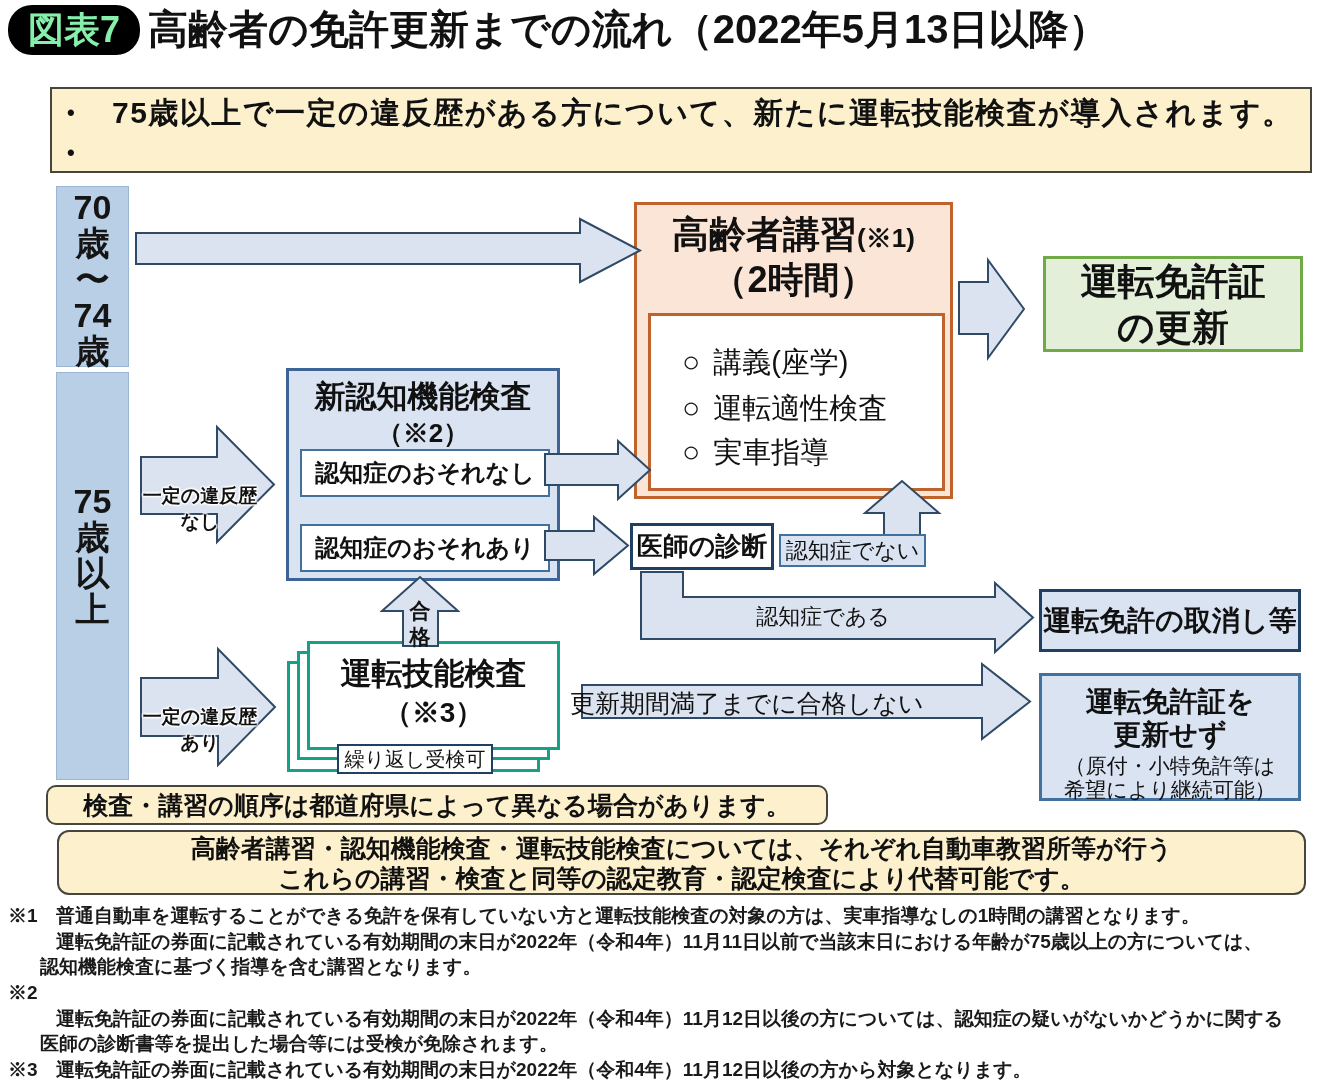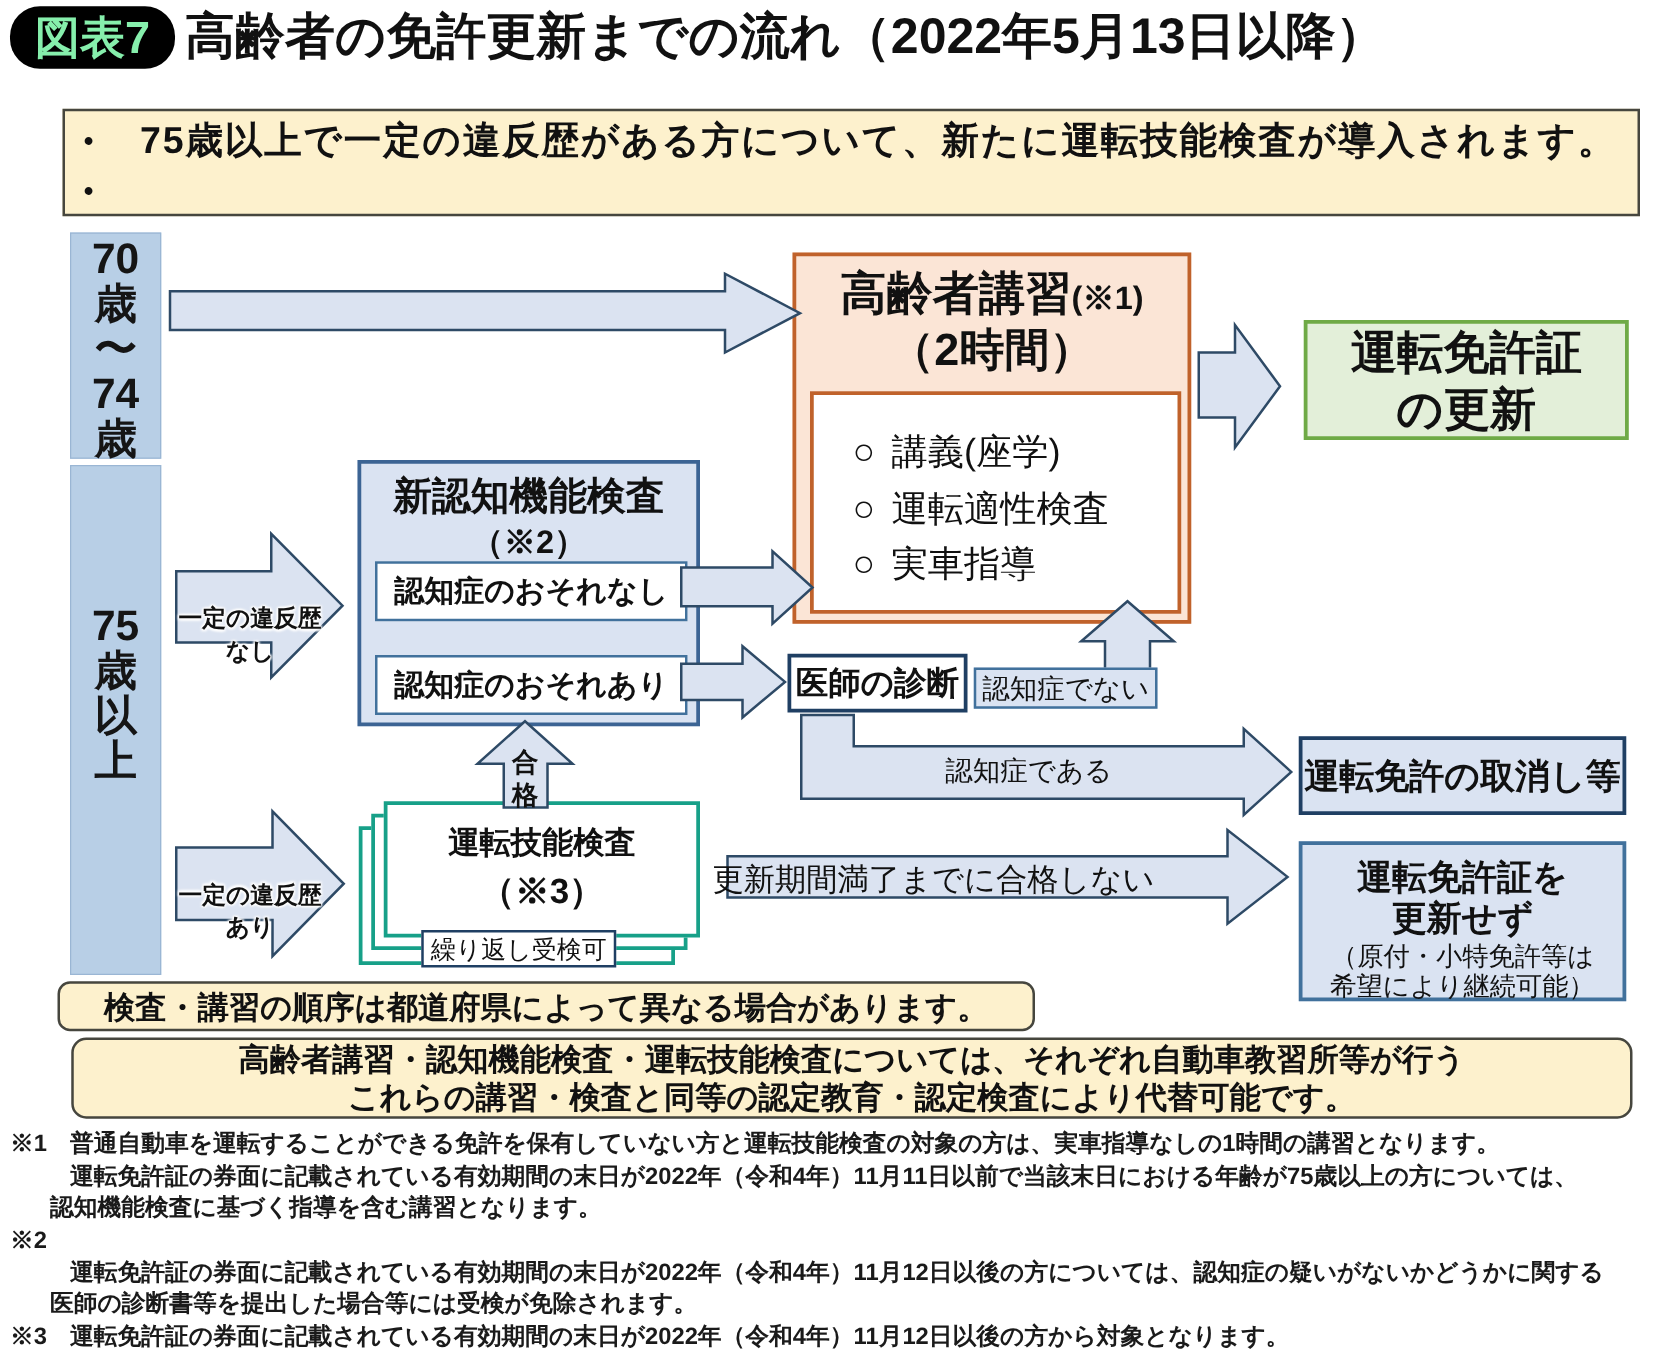--- a/index.html
+++ b/index.html
@@ -55,21 +55,21 @@
     border:3px solid var(--blue_border_dark);z-index:1;display:flex;align-items:center;justify-content:center;
     font-size:28px;font-weight:700;white-space:nowrap;}
   .koushinsezu-box{left:1039px;top:673px;width:262px;height:128px;background:var(--lightblue_fill);
     border:3px solid var(--blue_border_mid2);z-index:1;text-align:center;}
   .koushinsezu-box .bl{font-size:28px;font-weight:700;line-height:33px;white-space:nowrap;}
   .koushinsezu-box .sl{font-size:21px;font-weight:500;line-height:24px;white-space:nowrap;}
   .teal-box{background:#ffffff;border:3px solid var(--teal_border);z-index:1;}
   .teal-front{left:307px;top:641px;width:253px;height:109px;text-align:center;}
   .teal-mid{left:297px;top:651px;width:253px;height:109px;}
   .teal-back{left:287px;top:661px;width:253px;height:111px;}
-  .teal-front .tl1{margin-top:10px;font-size:25px;font-weight:700;line-height:40px;}
+  .teal-front .tl1{margin-top:10px;font-size:31px;font-weight:700;line-height:40px;}
   .teal-front .tl2{font-size:28px;font-weight:700;line-height:38px;}
   .kurikaeshi-box{left:337px;top:744px;width:156px;height:30px;background:#ffffff;
     border:2px solid var(--blue_border_dark);z-index:3;display:flex;align-items:center;justify-content:center;
     font-size:20px;font-weight:500;white-space:nowrap;}
   
   .yellow-note{left:46px;top:785px;width:782px;height:40px;background:var(--yellow_fill);
     border:2px solid var(--yellow_border);border-radius:10px;z-index:1;
     display:flex;align-items:center;justify-content:center;font-size:25px;font-weight:700;white-space:nowrap;}
   .yellow-box2{left:57px;top:830px;width:1249px;height:65px;background:var(--yellow_fill);
     border:2px solid var(--yellow_border);border-radius:12px;z-index:1;text-align:center;}

